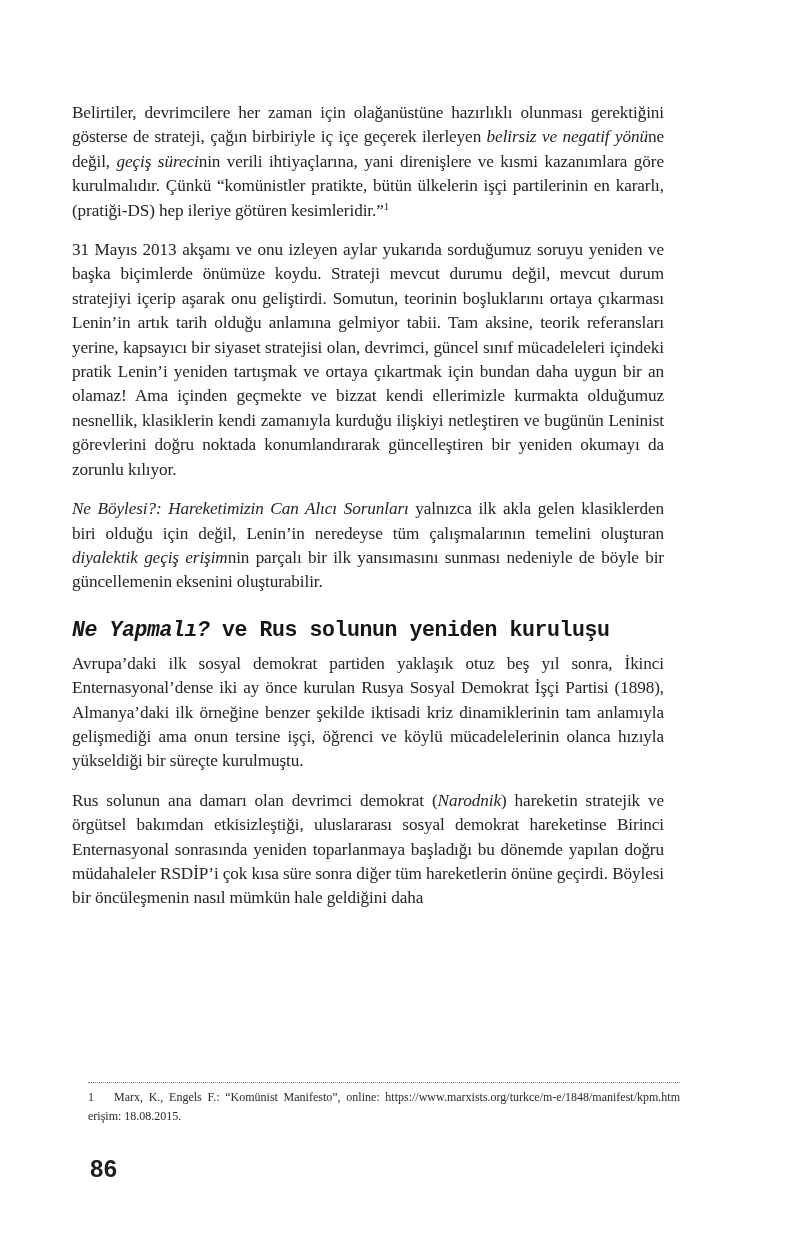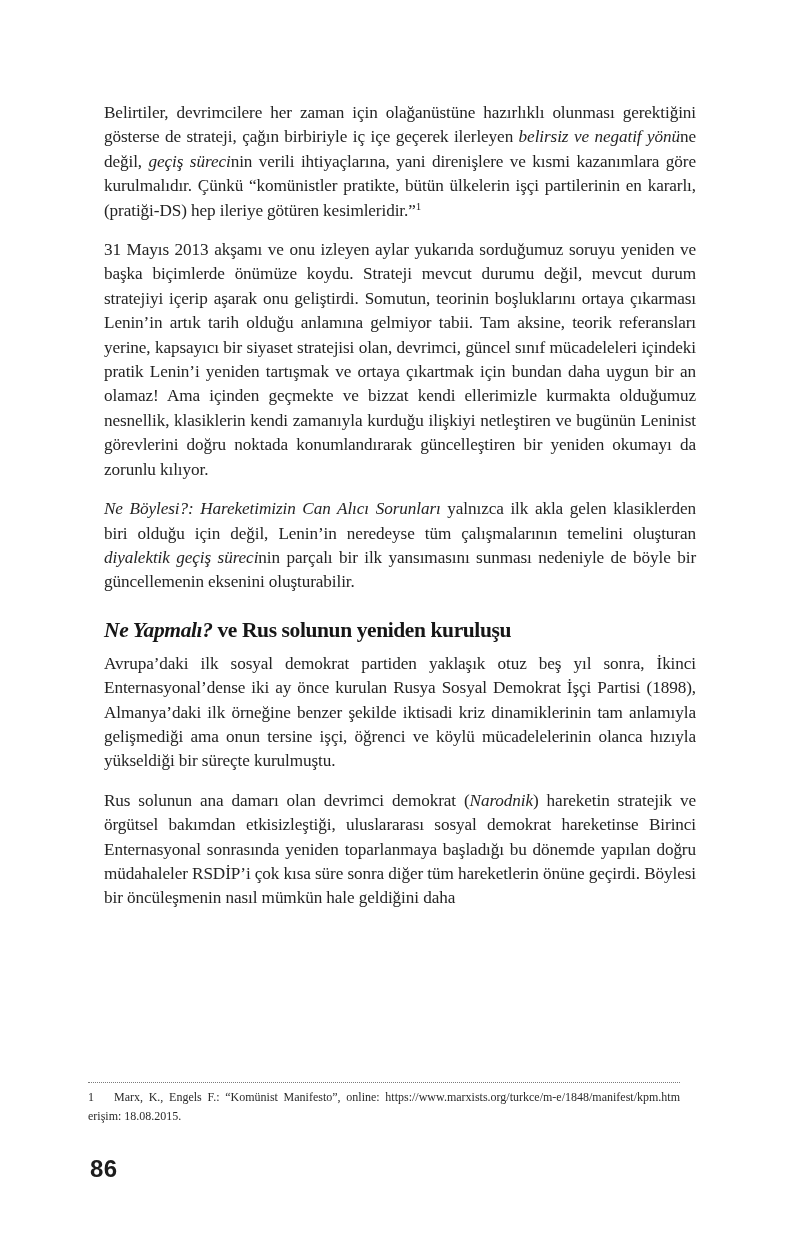--- a/index.html
+++ b/index.html
@@ -10,38 +10,38 @@
     color: #242424;
     position: relative;
     overflow: hidden;
   }
   .page {
     position: absolute; inset: 0;
     background: #ffffff;
   }
   .text-block {
     position: absolute;
-    left: 104px; top: 101px;
+    left: 72px; top: 101px;
     width: 592px;
   }
   p.body-par {
     margin: 0 0 15px 0;
     font-size: 17.2px;
     line-height: 24.4px;
     text-align: justify;
     letter-spacing: -0.1px;
   }
   p.body-par i { font-style: italic; }
   p.body-par sup {
     font-size: 11px;
     line-height: 0;
     vertical-align: 6px;
   }
   h2.section-heading {
-    font-family: Liberation Serif, serif;
+    font-family: Liberation Mono, monospace;
     font-weight: bold;
     font-size: 21.5px;
     letter-spacing: -0.4px;
     color: #161616;
     margin: 22px 0 9px 0;
     line-height: 26px;
   }
   h2.section-heading .heading-italic { font-style: italic; }
   .footnote-block {
     position: absolute;
@@ -78,21 +78,21 @@
 <body>
 
 <div class="page">
 
   <div class="text-block">
 
     <p class="body-par"><span>Belirtiler, devrimcilere her zaman için olağanüstüne hazırlıklı olunması gerektiğini gösterse de strateji, çağın birbiriyle iç içe geçerek ilerleyen </span><i>belirsiz ve negatif yönü</i><span>ne değil, </span><i>geçiş süreci</i><span>nin verili ihtiyaçlarına, yani direnişlere ve kısmi kazanımlara göre kurulmalıdır. Çünkü “komünistler pratikte, bütün ülkelerin işçi partilerinin en kararlı, (pratiği-DS) hep ileriye götüren kesimleridir.”</span><sup>1</sup></p>
 
     <p class="body-par"><span>31 Mayıs 2013 akşamı ve onu izleyen aylar yukarıda sorduğumuz soruyu yeniden ve başka biçimlerde önümüze koydu. Strateji mevcut durumu değil, mevcut durum stratejiyi içerip aşarak onu geliştirdi. Somutun, teorinin boşluklarını ortaya çıkarması Lenin’in artık tarih olduğu anlamına gelmiyor tabii. Tam aksine, teorik referansları yerine, kapsayıcı bir siyaset stratejisi olan, devrimci, güncel sınıf mücadeleleri içindeki pratik Lenin’i yeniden tartışmak ve ortaya çıkartmak için bundan daha uygun bir an olamaz! Ama içinden geçmekte ve bizzat kendi ellerimizle kurmakta olduğumuz nesnellik, klasiklerin kendi zamanıyla kurduğu ilişkiyi netleştiren ve bugünün Leninist görevlerini doğru noktada konumlandırarak güncelleştiren bir yeniden okumayı da zorunlu kılıyor.</span></p>
 
-    <p class="body-par"><i>Ne Böylesi?: Hareketimizin Can Alıcı Sorunları</i><span> yalnızca ilk akla gelen klasiklerden biri olduğu için değil, Lenin’in neredeyse tüm çalışmalarının temelini oluşturan </span><i>diyalektik geçiş süreci</i><span>nin parçalı bir ilk yansımasını sunması nedeniyle de böyle bir güncellemenin eksenini oluşturabilir.</span></p>
+    <p class="body-par"><i>Ne Böylesi?: Hareketimizin Can Alıcı Sorunları</i><span> yalnızca ilk akla gelen klasiklerden biri olduğu için değil, Lenin’in neredeyse tüm çalışmalarının temelini oluşturan </span><i>diyalektik geçiş erişim</i><span>nin parçalı bir ilk yansımasını sunması nedeniyle de böyle bir güncellemenin eksenini oluşturabilir.</span></p>
 
     <h2 class="section-heading">
       <span class="heading-italic">Ne Yapmalı?</span><span> ve Rus solunun yeniden kuruluşu</span>
     </h2>
 
     <p class="body-par"><span>Avrupa’daki ilk sosyal demokrat partiden yaklaşık otuz beş yıl sonra, İkinci Enternasyonal’dense iki ay önce kurulan Rusya Sosyal Demokrat İşçi Partisi (1898), Almanya’daki ilk örneğine benzer şekilde iktisadi kriz dinamiklerinin tam anlamıyla gelişmediği ama onun tersine işçi, öğrenci ve köylü mücadelelerinin olanca hızıyla yükseldiği bir süreçte kurulmuştu.</span></p>
 
     <p class="body-par"><span>Rus solunun ana damarı olan devrimci demokrat (</span><i>Narodnik</i><span>) hareketin stratejik ve örgütsel bakımdan etkisizleştiği, uluslararası sosyal demokrat hareketinse Birinci Enternasyonal sonrasında yeniden toparlanmaya başladığı bu dönemde yapılan doğru müdahaleler RSDİP’i çok kısa süre sonra diğer tüm hareketlerin önüne geçirdi. Böylesi bir öncüleşmenin nasıl mümkün hale geldiğini daha</span></p>
 
   </div>

